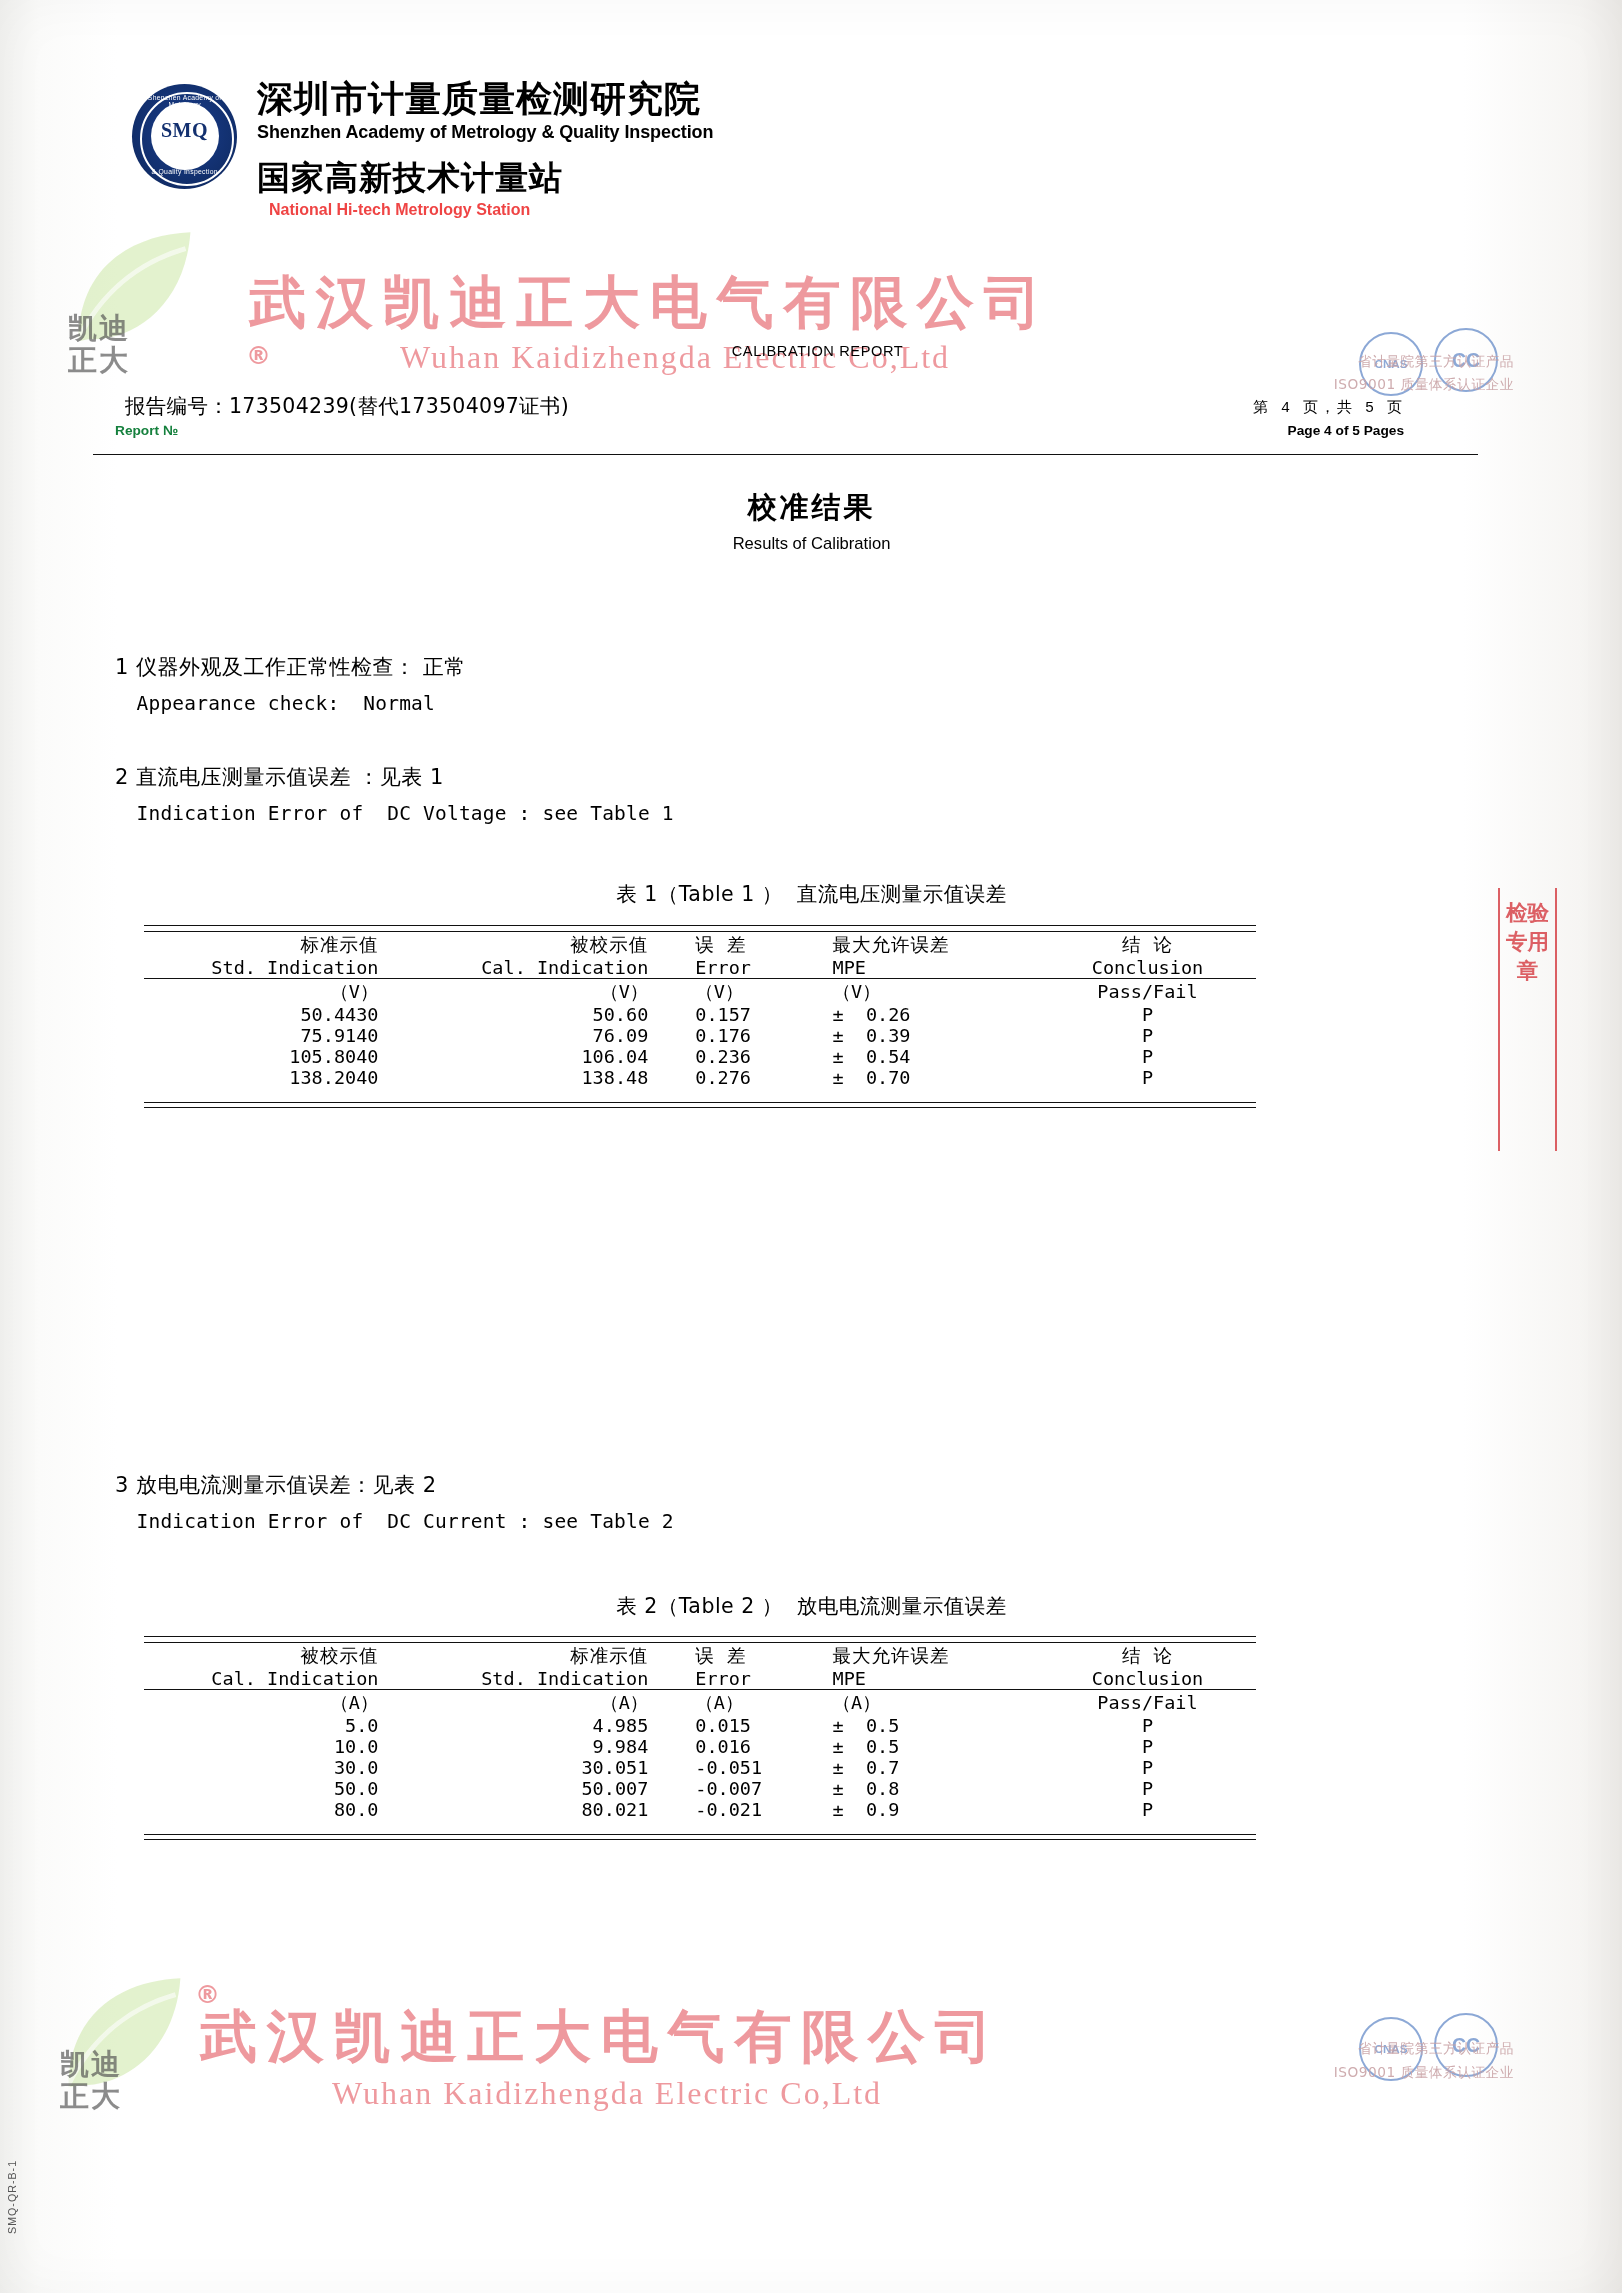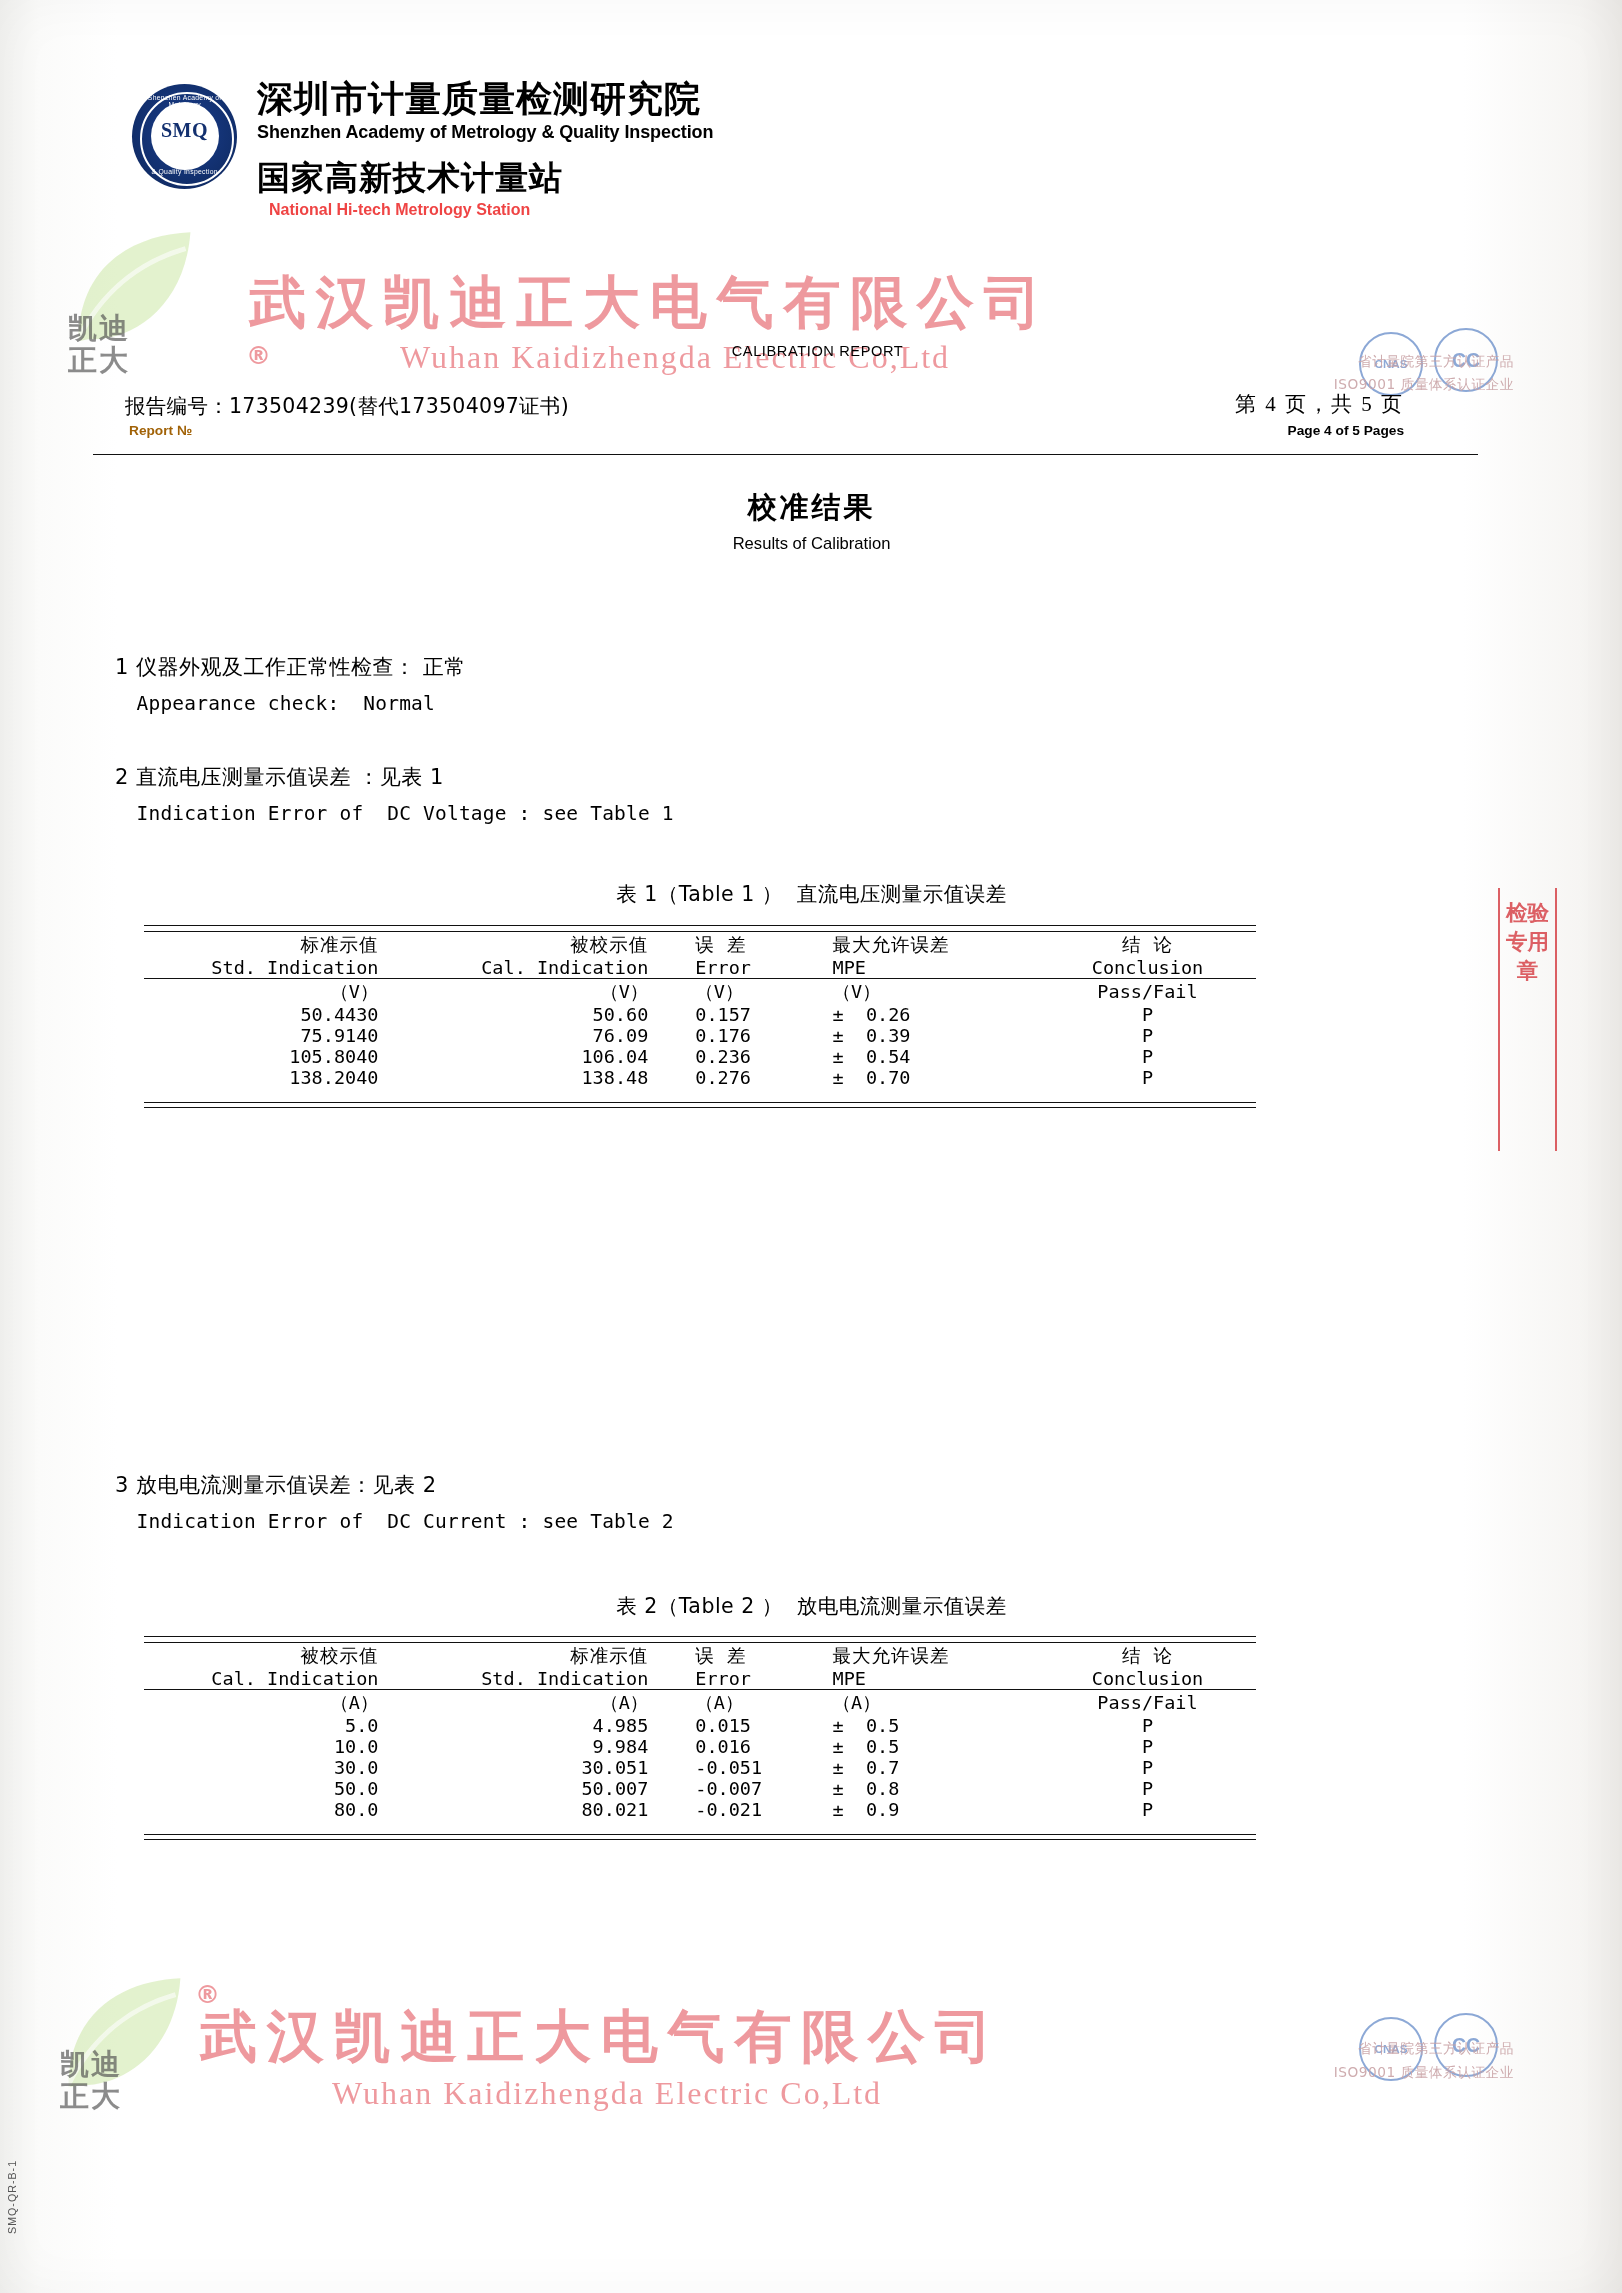--- a/index.html
+++ b/index.html
@@ -146,30 +146,29 @@
     color:#000;
     font-family:"DejaVu Sans", sans-serif;
     letter-spacing:0.3px;
   }
   .report-no-en{
     position:absolute;
     left:115px;
     top:423px;
     font-size:13.7px;
     font-weight:bold;
-    color:#a16207;
-    margin-left:14px;
+    color:#15803d;
   }
   .page-no{
     position:absolute;
     right:219px;
-    top:390px;
-    font-size:21px;
-    color:#000;
-    font-family:Liberation Serif, serif;
+    top:398px;
+    font-size:15px;
+    color:#000;
+    font-family:Liberation Mono, monospace;
     letter-spacing:2px;
   }
   .page-no-en{
     position:absolute;
     right:219px;
     top:423px;
     font-size:13.7px;
     font-weight:bold;
     color:#000;
   }

